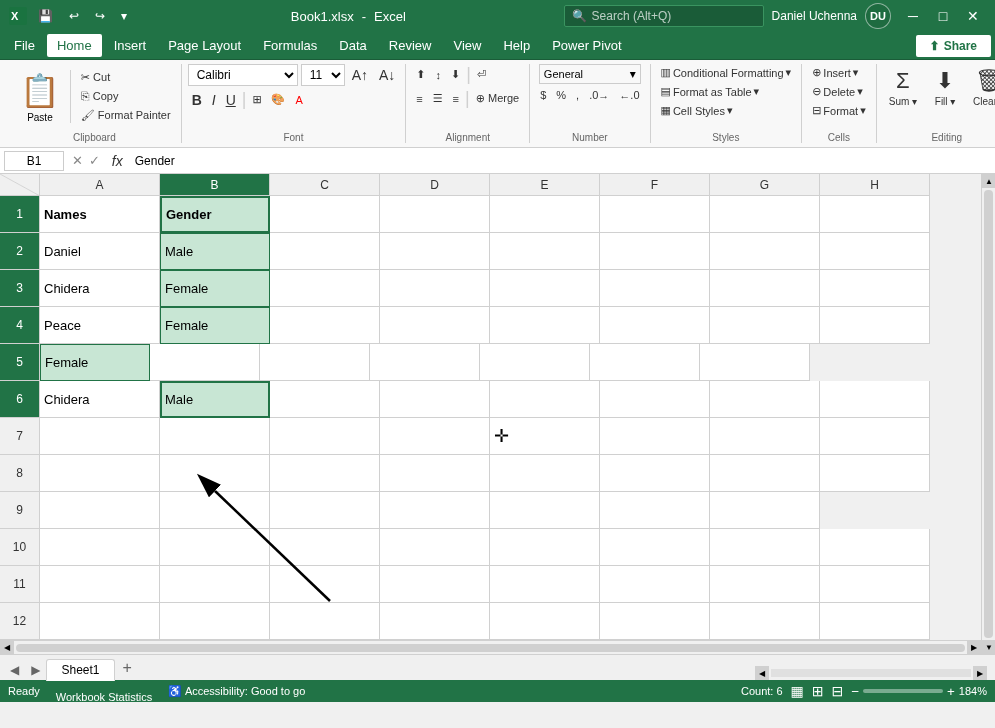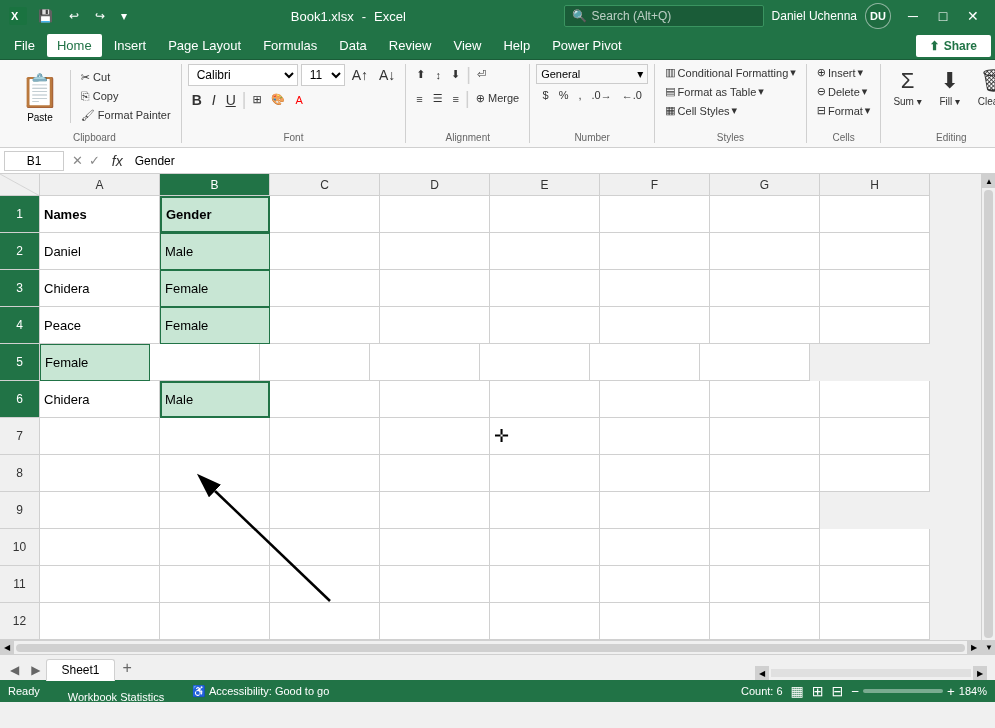--- a/index.html
+++ b/index.html
@@ -205,21 +205,21 @@
 
     
     .status-bar {
       background: #217346;
       color: white;
       height: 22px;
       display: flex;
       align-items: center;
       padding: 0 8px;
       font-size: 11px;
-      gap: 28px;
+      gap: 16px;
     }
     .status-right { margin-left: auto; display: flex; align-items: center; gap: 8px; }
     .zoom-control { display: flex; align-items: center; gap: 4px; }
     .zoom-slider { width: 80px; height: 4px; background: rgba(255,255,255,0.4); border-radius: 2px; cursor: pointer; }
   </style>
 </head>
 <body>
 
 <div class="title-bar">
   <div class="title-bar-left">
@@ -328,21 +328,21 @@
         <button class="r-btn">≡</button>
         <span style="color:#d0d0d0;font-size:18px;">|</span>
         <button class="r-btn">⊕ Merge</button>
       </div>
     </div>
     <span class="ribbon-group-label">Alignment</span>
   </div>
 
   <div class="ribbon-group">
     <div style="display:flex;flex-direction:column;gap:3px;align-items:center;">
-      <div style="display:flex;align-items:center;gap:18px;border:1px solid #ccc;padding:2px 4px;width:112px;">
+      <div style="display:flex;align-items:center;gap:18px;border:1px solid #ccc;padding:2px 4px;width:102px;">
         <span style="font-size:11px;flex:1;">General</span>
         <span style="cursor:pointer;">▾</span>
       </div>
       <div style="display:flex;align-items:center;gap:2px;">
         <button class="r-btn">$</button>
         <button class="r-btn">%</button>
         <button class="r-btn">,</button>
         <button class="r-btn">.0→</button>
         <button class="r-btn">←.0</button>
       </div>

